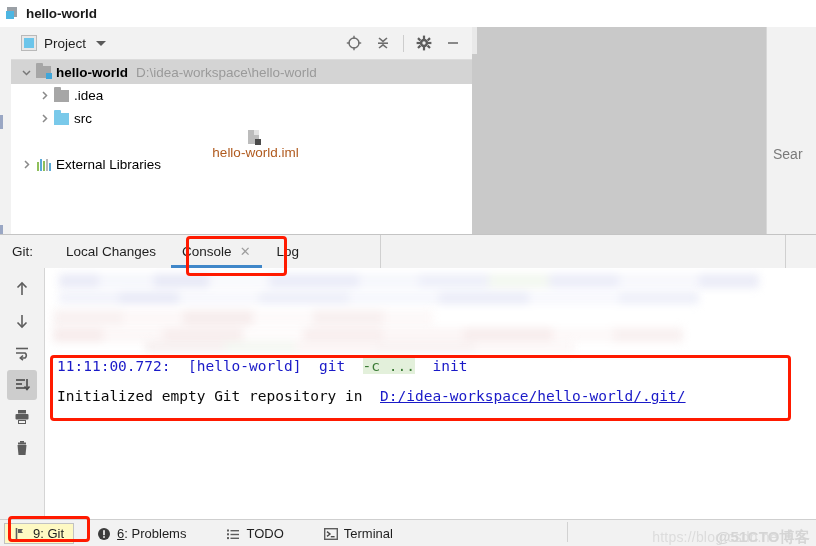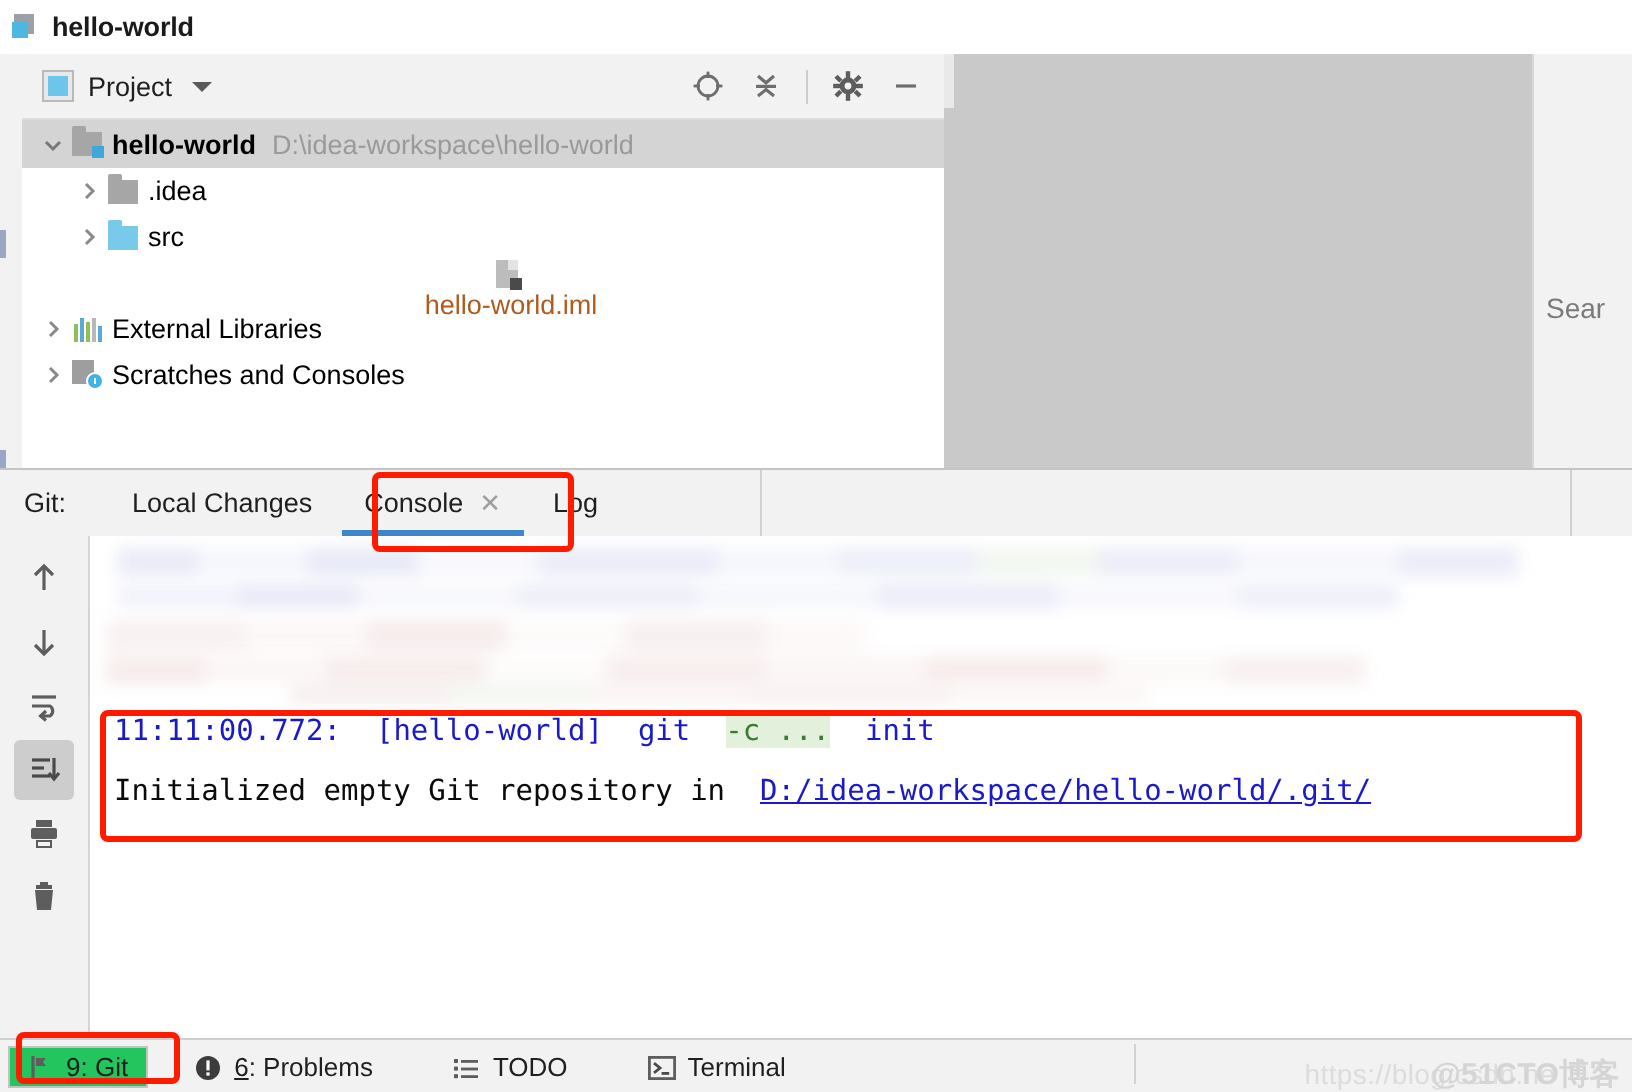--- a/index.html
+++ b/index.html
@@ -263,21 +263,21 @@
   
   .statusbar {
     position: absolute; left: 0; top: 519px; width: 816px; height: 27px;
     background: #f2f2f2; border-top: 1px solid #cfcfcf;
     display: flex; align-items: center;
   }
   .sb-item {
     display: flex; align-items: center; gap: 6px; height: 21px;
     padding: 0 9px; font-size: 13px; color: #1f1f1f; margin-left: 4px;
   }
-  .sb-item.active { background: #22c55e; border: 1px solid #c2c2c2; box-sizing: border-box; }
+  .sb-item.active { background: #fef9c3; border: 1px solid #c2c2c2; box-sizing: border-box; }
   .sb-item .u { text-decoration: underline; }
   .watermark {
     position: absolute; right: 6px; top: 519px; height: 36px;
     display: flex; align-items: center; gap: 0px;
     font-size: 14px; color: #dcdcdc; white-space: nowrap;
     letter-spacing: .2px;
   }
   .watermark .wm2 {
     color: #d5d5d5; margin-left: -62px; font-weight: bold; font-size: 15px;
   }
@@ -419,34 +419,20 @@
             <i style="height:9px;background:#8fbf5a"></i>
             <i style="height:12px;background:#5aa9d6"></i>
             <i style="height:10px;background:#8fbf5a"></i>
             <i style="height:12px;background:#b8b8b8"></i>
             <i style="height:8px;background:#5aa9d6"></i>
           </div>
         </div>
         <div class="tlabel">External Libraries</div>
       </div>
 
-      <div class="trow" style="padding-left:6px;">
-        <div class="twist">
-          <svg width="11" height="11" viewBox="0 0 11 11">
-              <polyline points="4,2 7.5,5.5 4,9" fill="none" stroke="#8a8a8a" stroke-width="1.5"></polyline>
-            </svg>
-        </div>
-        <div class="ticon">
-          <div class="scratch-icon">
-              <div class="pad"></div>
-              <div class="clk"></div>
-            </div>
-        </div>
-        <div class="tlabel">Scratches and Consoles</div>
-      </div>
 
     </div>
   </div>
 
   <div class="editorarea">
     <div class="gray-strip"></div>
     <div class="hint-col">
       <div class="hint h1">Sear</div>
       <div class="hint h2">Go t</div>
     </div>

